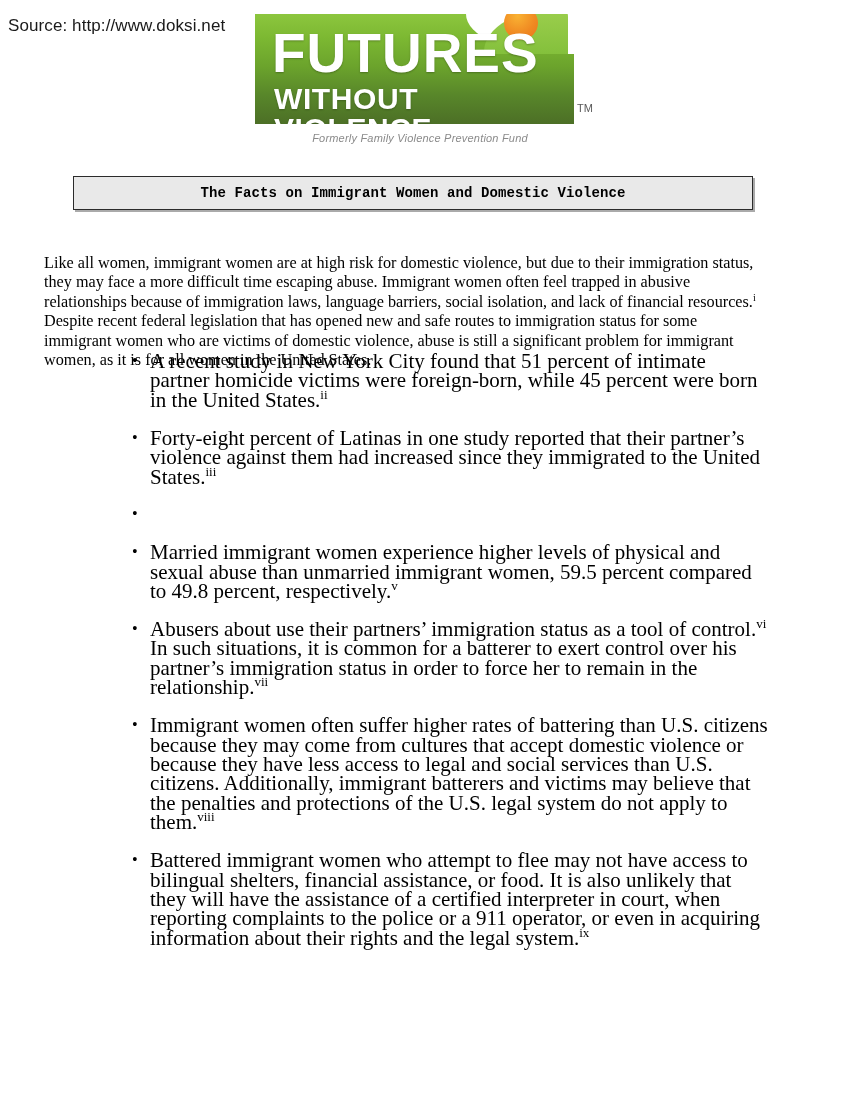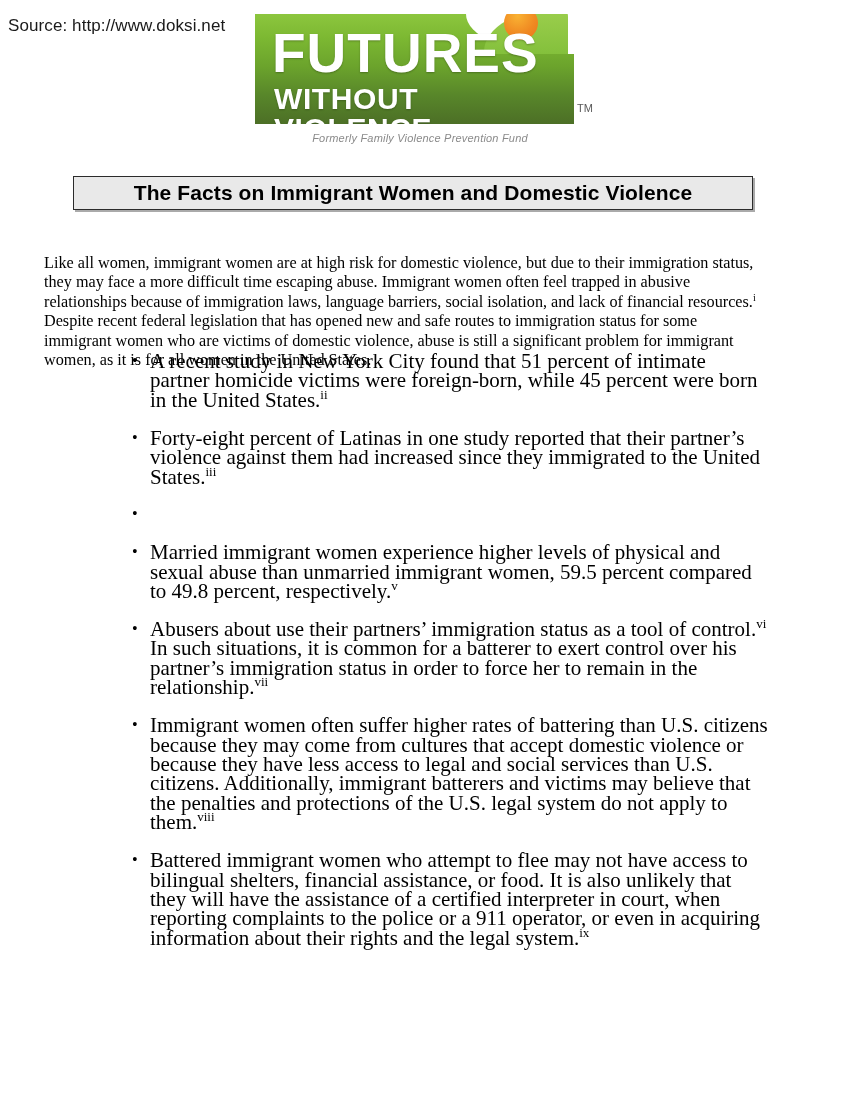--- a/index.html
+++ b/index.html
@@ -134,23 +134,23 @@
     height: 34px;
     background: #e9e9e9;
     border: 1.5px solid #2b2b2b;
     box-shadow: 2px 2px 0 rgba(100,100,100,0.55);
     display: flex;
     align-items: center;
     justify-content: center;
     box-sizing: border-box;
   }
   .title-text {
-    font-family: Liberation Sans, sans-serif;
+    font-family: Liberation Mono, monospace;
     font-weight: bold;
-    font-size: 21px;
+    font-size: 14px;
     color: #000000;
     letter-spacing: 0.1px;
     white-space: nowrap;
   }
 
   
   .intro {
     position: absolute;
     left: 44px;
     top: 221px;

